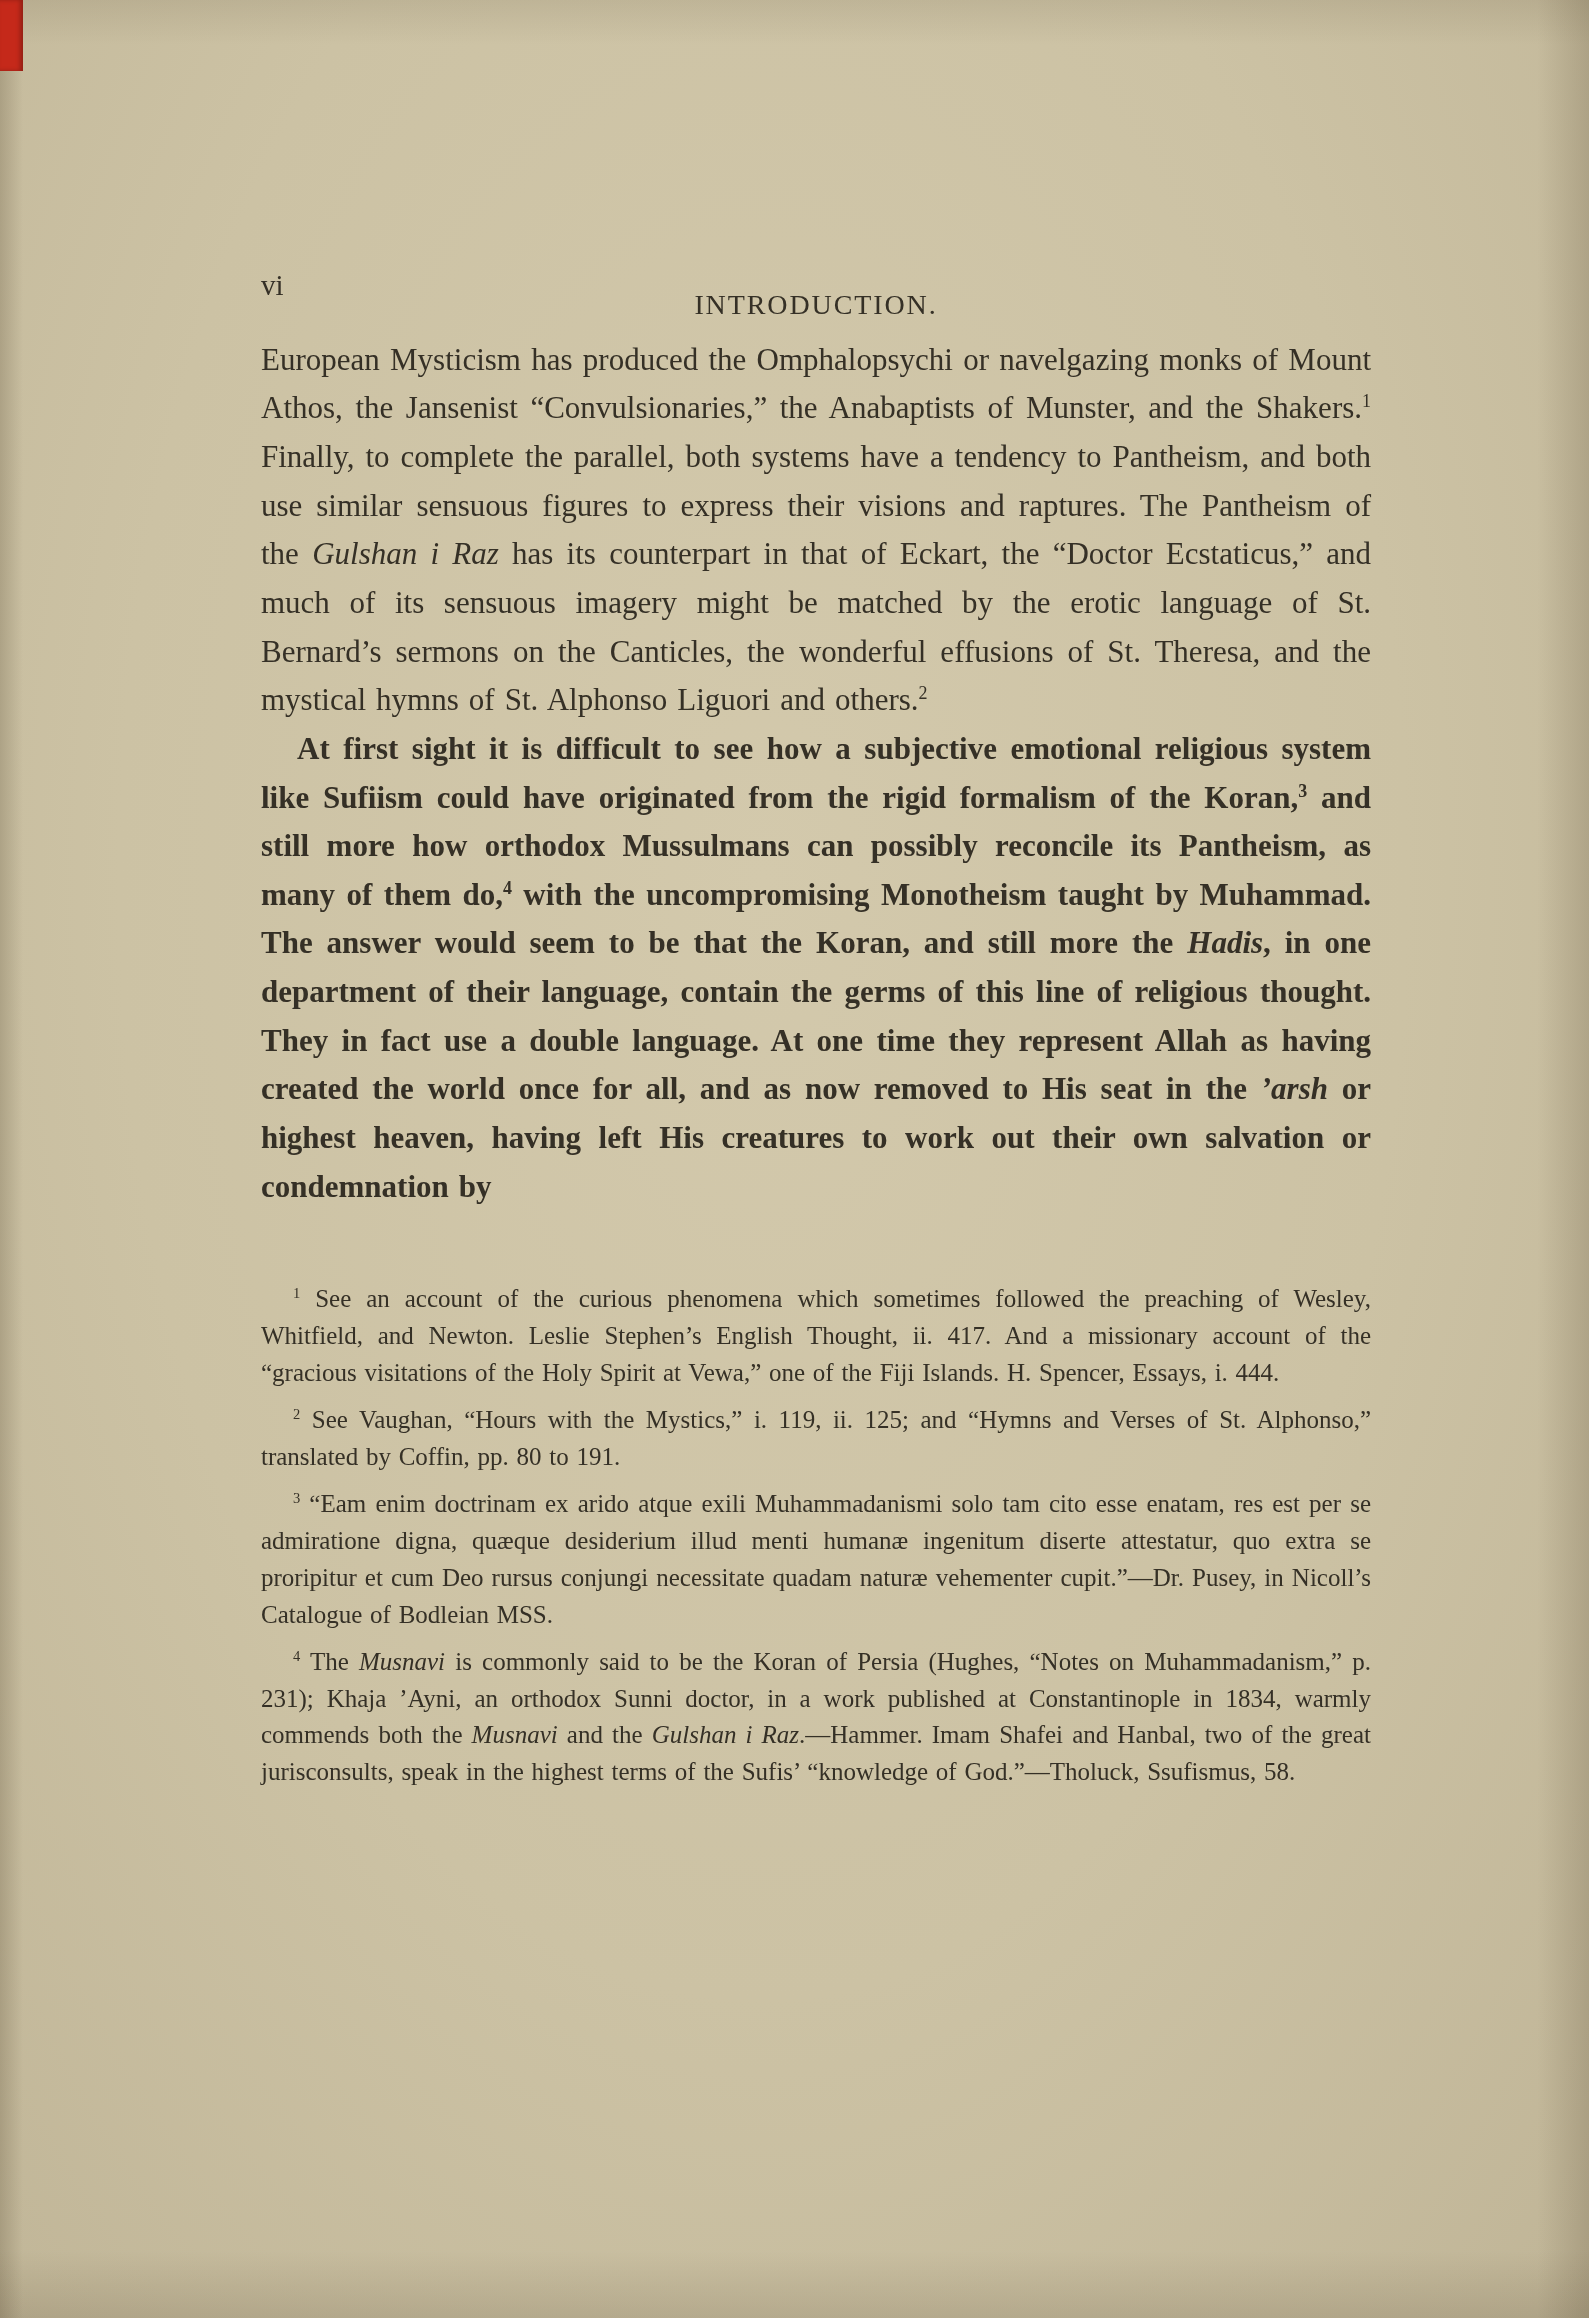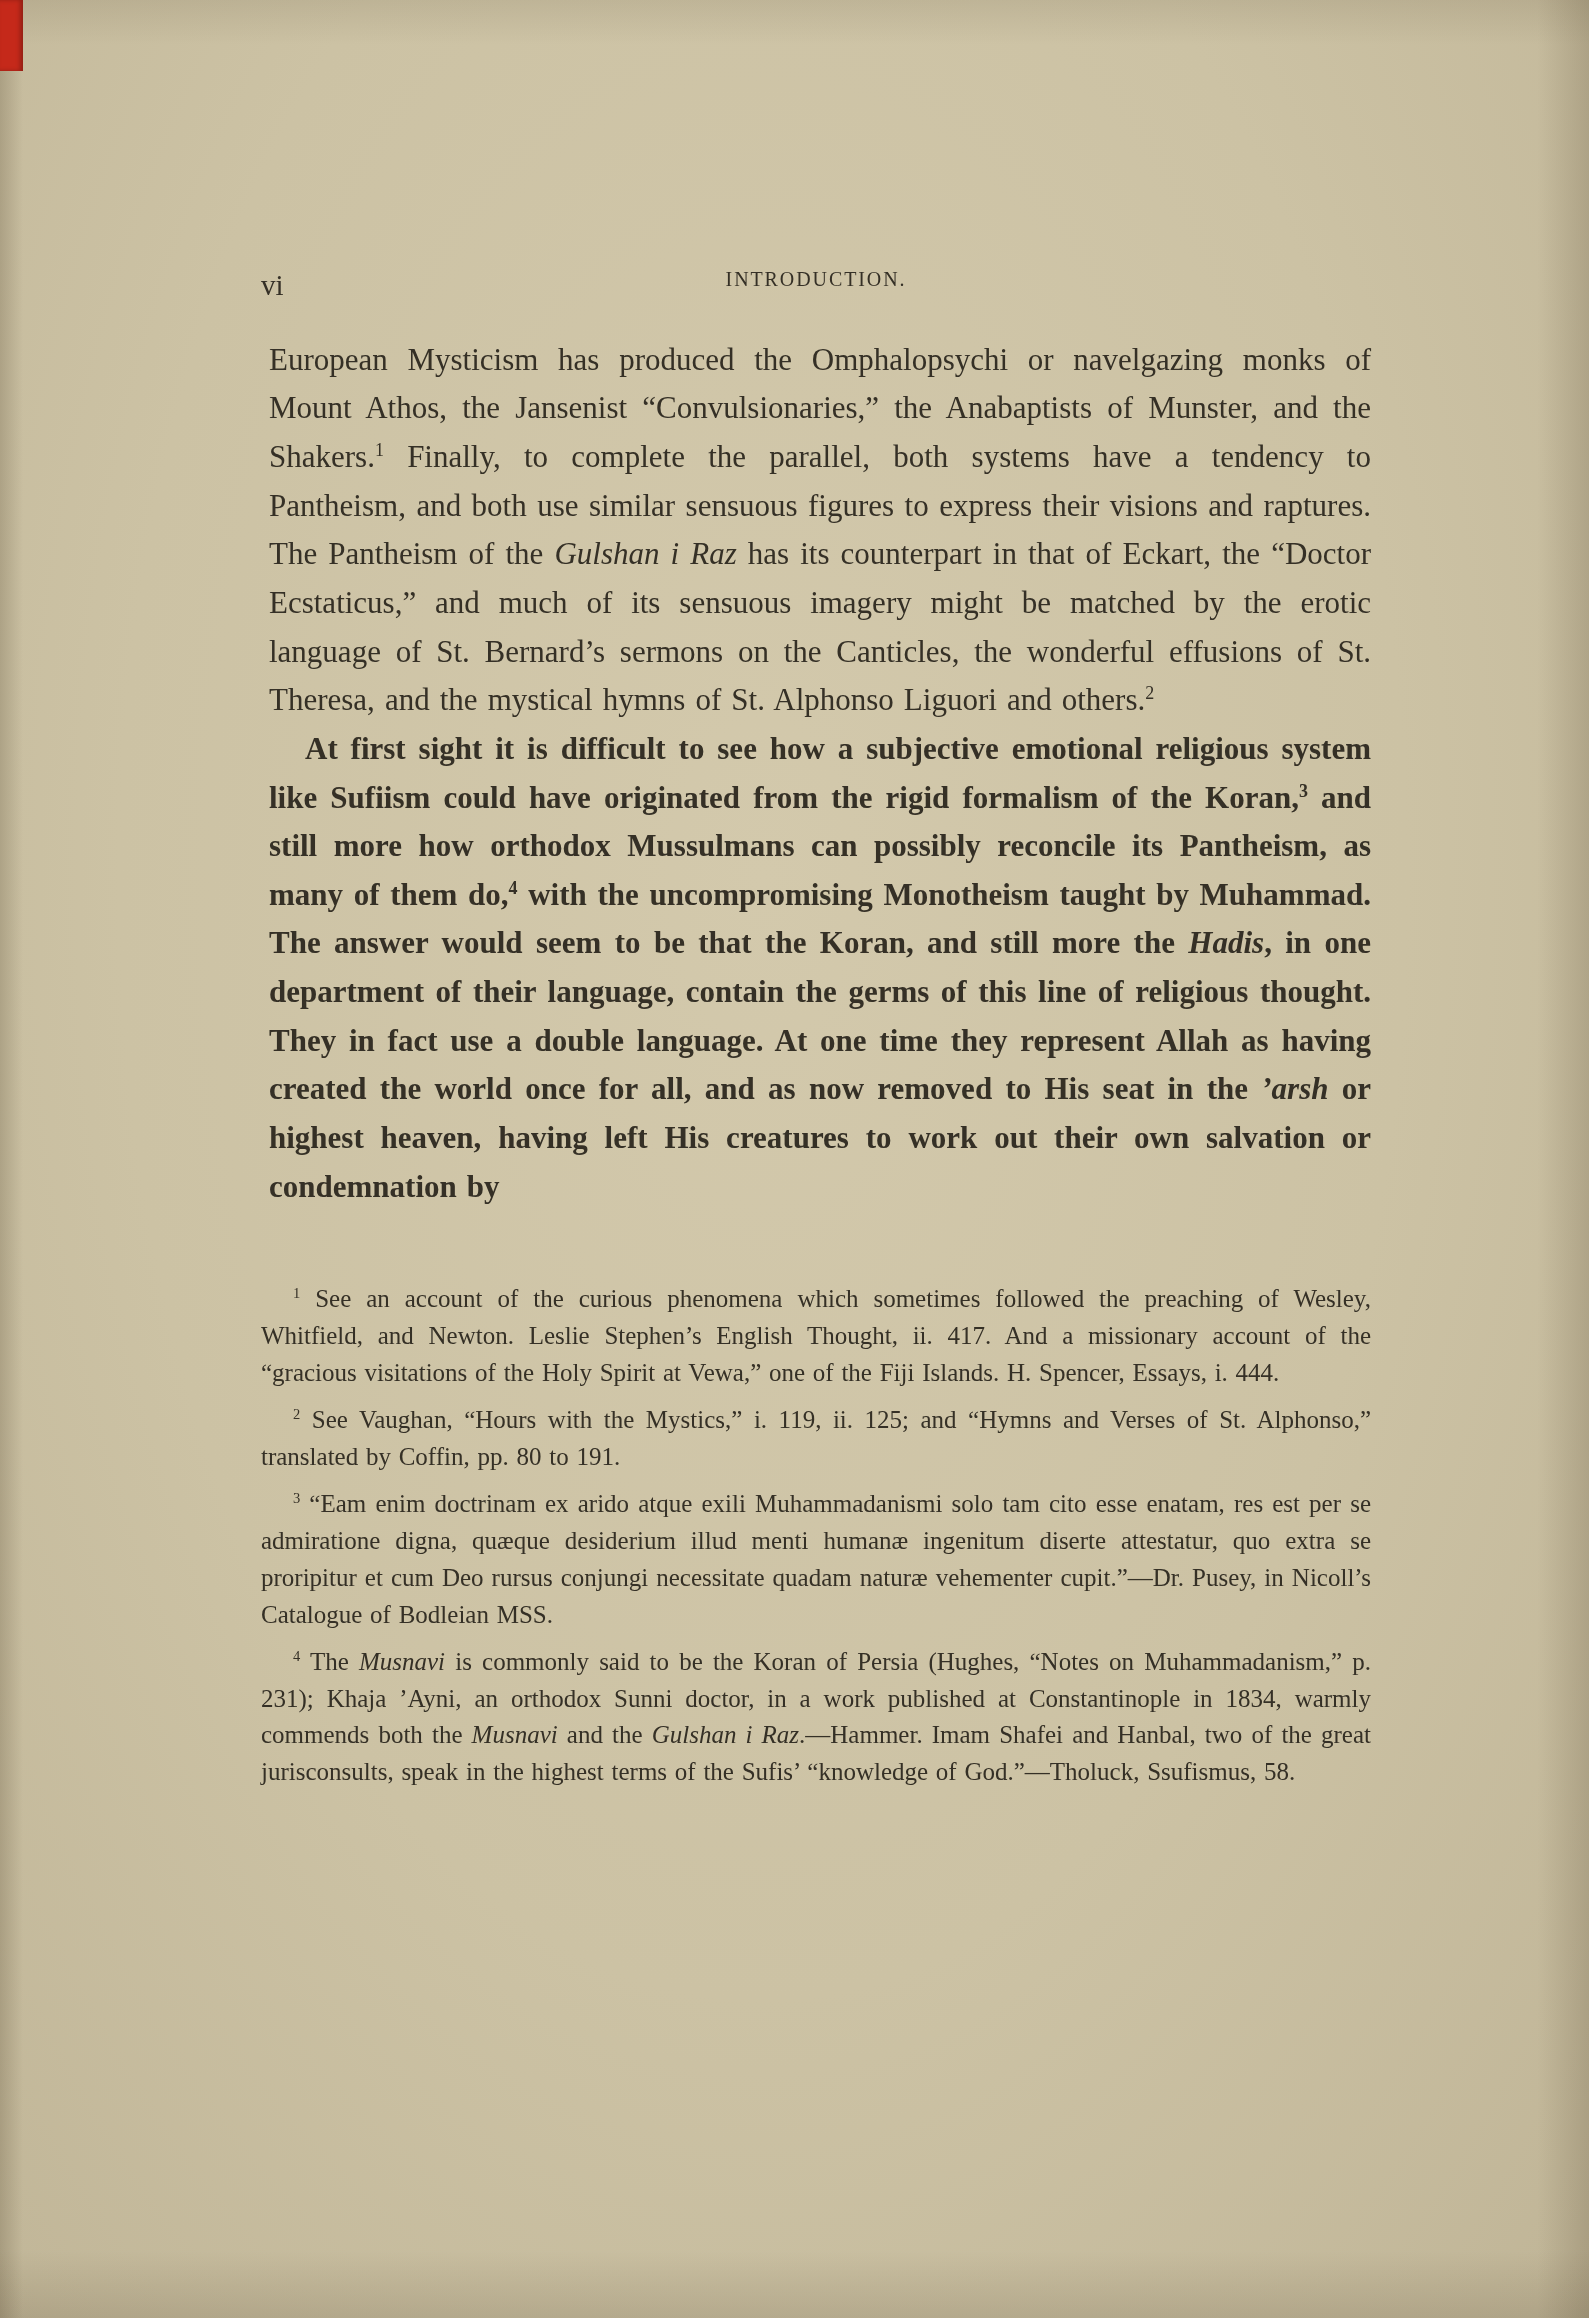--- a/index.html
+++ b/index.html
@@ -46,26 +46,26 @@
   .page-number {
     position: absolute;
     left: 0;
     top: 1.5px;
     font-size: 29px;
   }
   .header-title {
     position: absolute;
     left: 50%;
     transform: translateX(-50%);
-    top: 1px;
-    font-size: 20px;
+    top: 22px;
+    font-size: 28px;
     letter-spacing: 1.9px;
   }
 
-  .body-text { margin-top: 7.6px; margin-left: 8px; }
+  .body-text { margin-top: 7.6px; }
 
   p.body-par {
     margin: 0;
     font-size: 31px;
     line-height: 1.57;
     text-align: justify;
     word-spacing: 2.3px;
   }
   p.body-par.indent { text-indent: 36px; font-weight: bold; }
 

